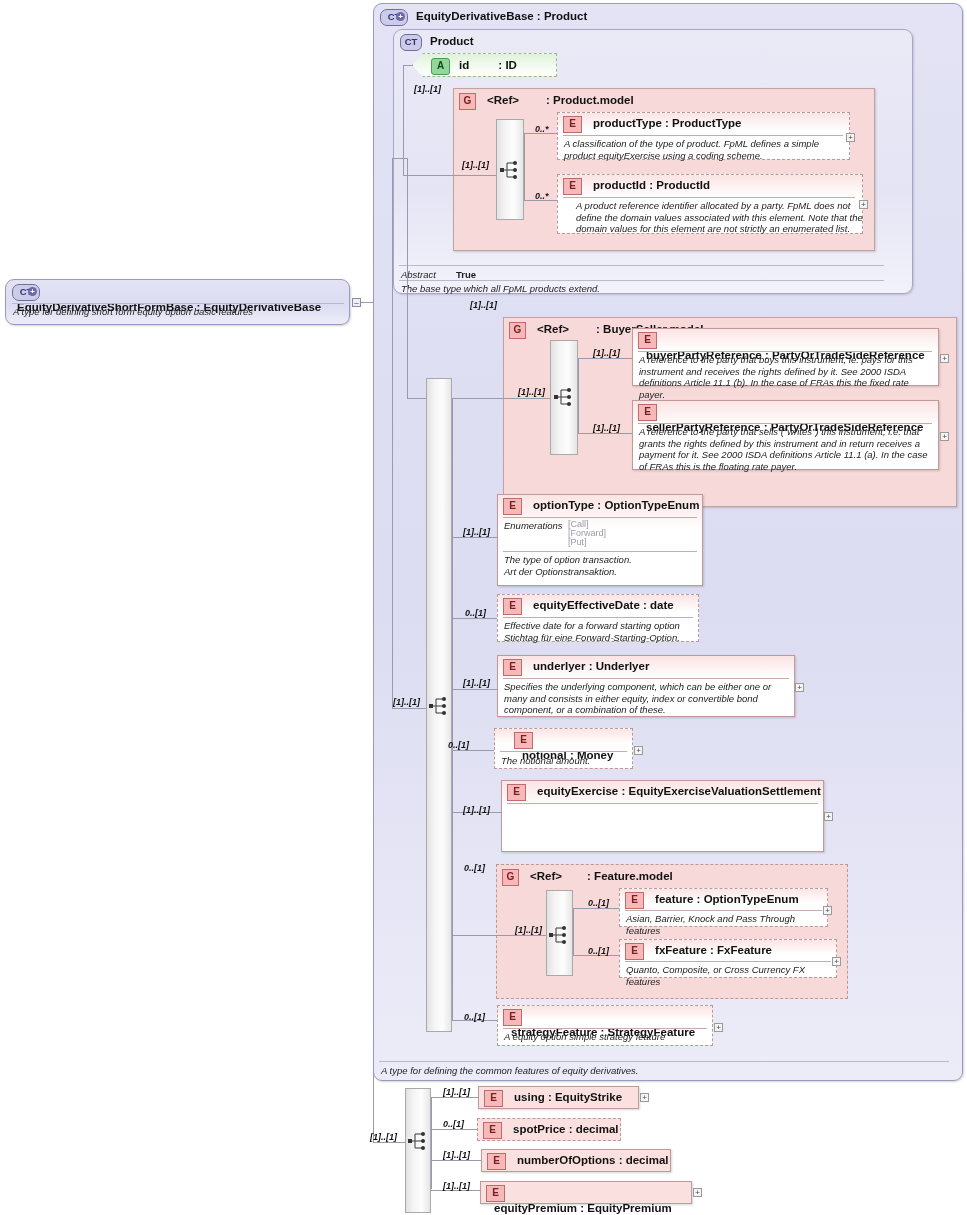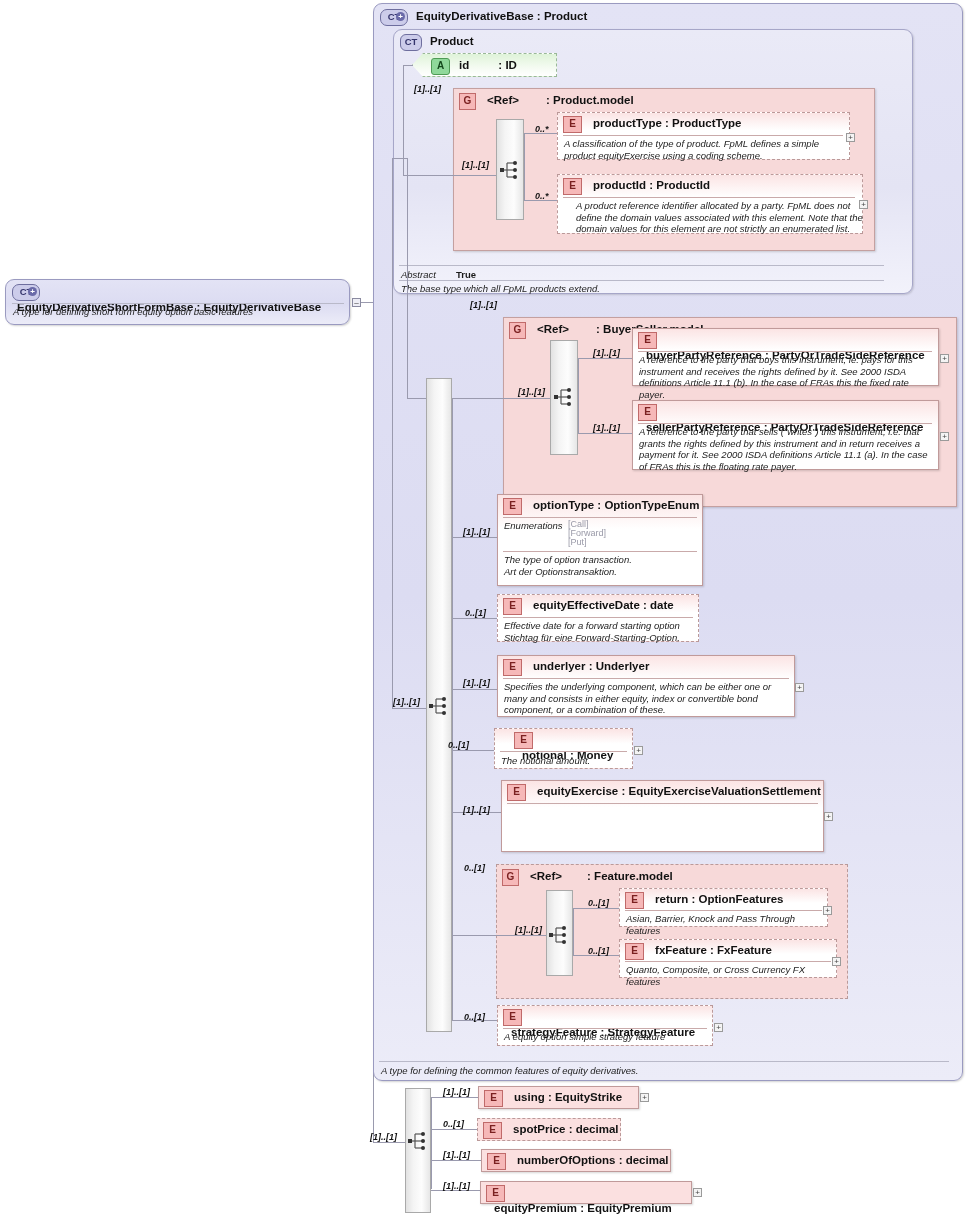--- a/index.html
+++ b/index.html
@@ -337,21 +337,21 @@
 <div class="abs ln lnv" style="left:573px;top:908px;height:47px;"></div>
 <div class="abs ln lnh" style="left:573px;top:908px;width:46px;"></div>
 <div class="abs ln lnh" style="left:573px;top:955px;width:46px;"></div>
 <div class="abs card" style="left:515px;top:925px;">[1]..[1]</div>
 <div class="abs card" style="left:588px;top:898px;">0..[1]</div>
 <div class="abs card" style="left:588px;top:946px;">0..[1]</div>
 
 <div class="abs el-dash" style="left:619px;top:888px;width:209px;height:39px;">
   <div class="abs" style="left:5px;top:3px;">
     <span class="badge b-e">E</span>
-    <span class="ttl" style="margin-left:8px;">return   : OptionFeatures</span>
+    <span class="ttl" style="margin-left:8px;">feature   : OptionTypeEnum</span>
   </div>
   <div class="abs hr-r" style="left:5px;top:21px;width:197px;"></div>
   <div class="abs doc" style="left:6px;top:24px;width:200px;">Asian, Barrier, Knock and Pass Through features</div>
 </div>
 <div class="abs plusbox" style="left:823px;top:906px;">+</div>
 
 <div class="abs el-dash" style="left:619px;top:939px;width:218px;height:39px;">
   <div class="abs" style="left:5px;top:3px;">
     <span class="badge b-e">E</span>
     <span class="ttl" style="margin-left:8px;">fxFeature : FxFeature</span>

